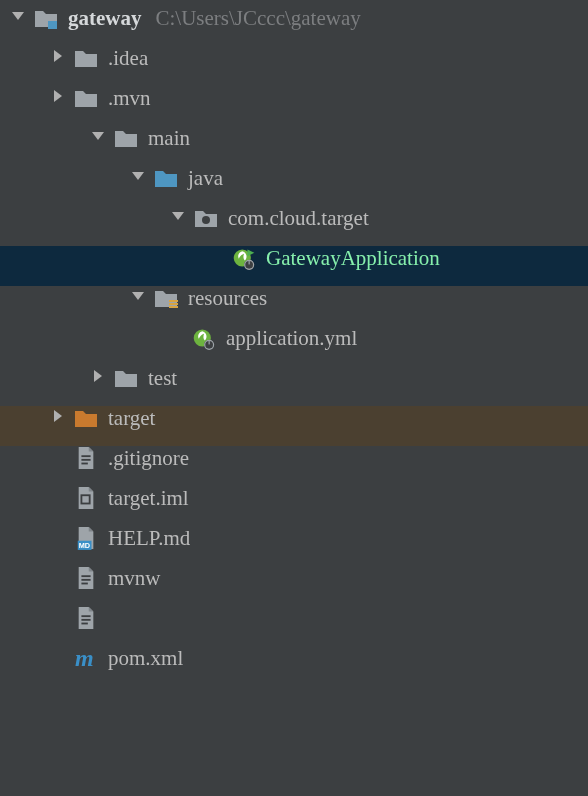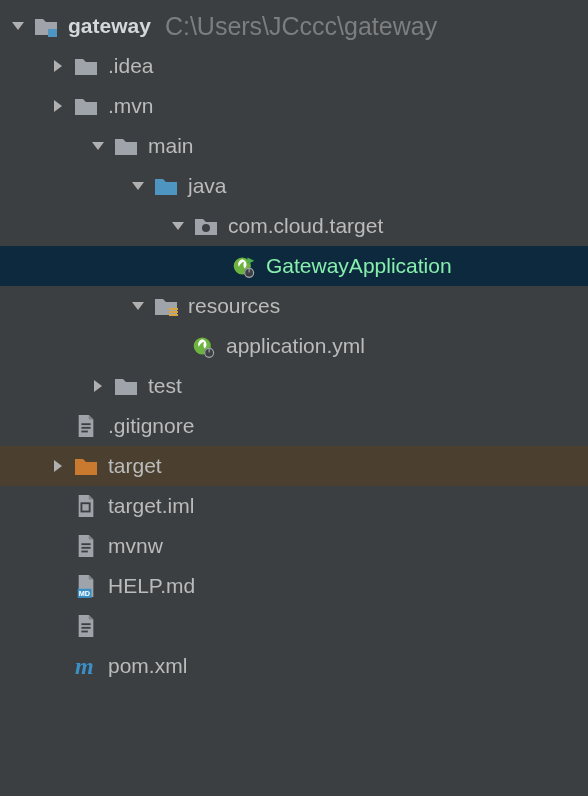--- a/index.html
+++ b/index.html
@@ -11,23 +11,24 @@
     font-family: "Segoe UI", Arial, sans-serif;
     font-size: 20px;
     color: #bbbbbb;
     overflow: hidden;
   }
   .tree {
     padding-top: 6px;
   }
   .row {
     display: flex;
-    align-items: center;
+    align-items: flex-start;
     height: 40px;
     white-space: nowrap;
+    font-family: Liberation Serif, serif;
   }
   .row.selected {
     background: #0d293e;
   }
   .row.targetbg {
     background: #4b4030;
   }
   .indent { display:inline-block; }
   .arrow {
     width: 20px;
@@ -52,21 +53,21 @@
   .label {
     font-size: 21px;
   }
   .root-label {
     font-weight: 700;
     color: #d5d8da;
   }
   .path {
     margin-left: 14px;
     color: #7c7e80;
-    font-size: 25px;
+    font-size: 21px;
   }
   
   .folder-svg { width:24px; height:22px; }
   .file-svg { width:22px; height:26px; }
 </style>
 </head>
 <body>
 
 <svg width="0" height="0" style="position:absolute">
   <defs>
@@ -276,73 +277,73 @@
         </svg>
       </span>
     <span class="icon">
         <svg class="folder-svg" viewBox="0 0 24 22">
           <use href="#folder-gray"></use>
         </svg>
       </span>
     <span class="label">test</span>
   </div>
 
-  <div class="row">
-    <span class="indent" style="width:74px"></span>
-    <span class="icon">
-        <svg class="file-svg" viewBox="0 0 24 26">
-          <use href="#file-text"></use>
-        </svg>
-      </span>
-    <span class="label">.gitignore</span>
-  </div>
-
   <div class="row targetbg">
     <span class="indent" style="width:48px"></span>
     <span class="arrow">
         <svg width="18" height="18">
           <use href="#arrow-right"></use>
         </svg>
       </span>
     <span class="icon">
         <svg class="folder-svg" viewBox="0 0 24 22">
           <use href="#folder-orange"></use>
         </svg>
       </span>
     <span class="label">target</span>
   </div>
 
   <div class="row">
     <span class="indent" style="width:74px"></span>
     <span class="icon">
         <svg class="file-svg" viewBox="0 0 24 26">
+          <use href="#file-text"></use>
+        </svg>
+      </span>
+    <span class="label">.gitignore</span>
+  </div>
+
+  <div class="row">
+    <span class="indent" style="width:74px"></span>
+    <span class="icon">
+        <svg class="file-svg" viewBox="0 0 24 26">
           <use href="#file-iml"></use>
         </svg>
       </span>
     <span class="label">target.iml</span>
   </div>
 
   <div class="row">
     <span class="indent" style="width:74px"></span>
     <span class="icon">
         <svg class="file-svg" viewBox="0 0 24 26">
+          <use href="#file-md"></use>
+        </svg>
+      </span>
+    <span class="label">HELP.md</span>
+  </div>
+
+  <div class="row">
+    <span class="indent" style="width:74px"></span>
+    <span class="icon">
+        <svg class="file-svg" viewBox="0 0 24 26">
           <use href="#file-text"></use>
         </svg>
       </span>
     <span class="label">mvnw</span>
-  </div>
-
-  <div class="row">
-    <span class="indent" style="width:74px"></span>
-    <span class="icon">
-        <svg class="file-svg" viewBox="0 0 24 26">
-          <use href="#file-md"></use>
-        </svg>
-      </span>
-    <span class="label">HELP.md</span>
   </div>
 
   <div class="row">
     <span class="indent" style="width:74px"></span>
     <span class="icon">
         <svg class="file-svg" viewBox="0 0 24 26">
           <use href="#file-text"></use>
         </svg>
       </span>
   </div>

